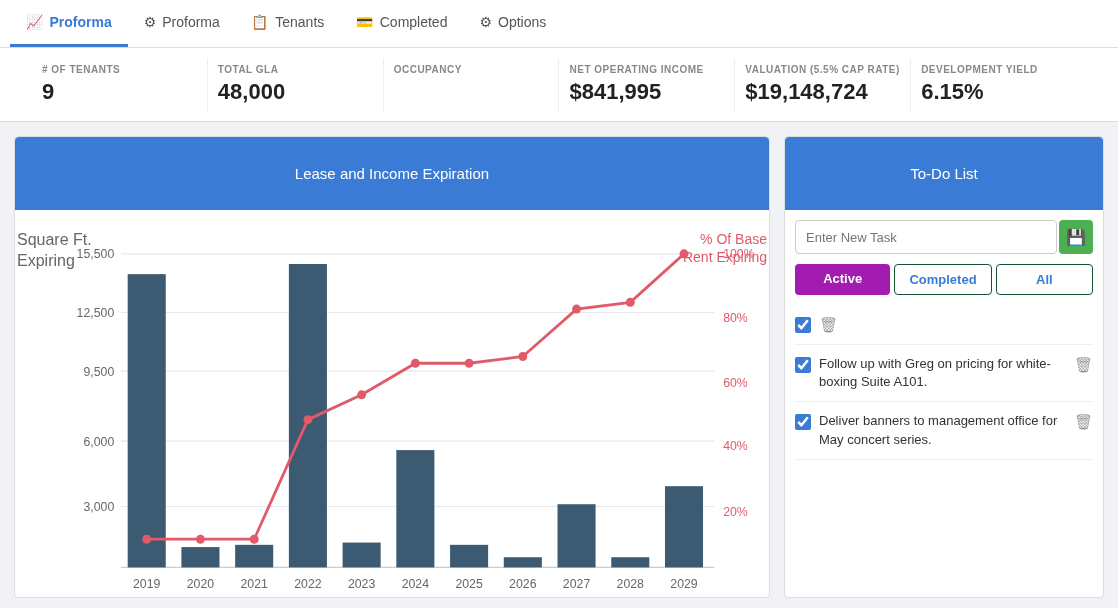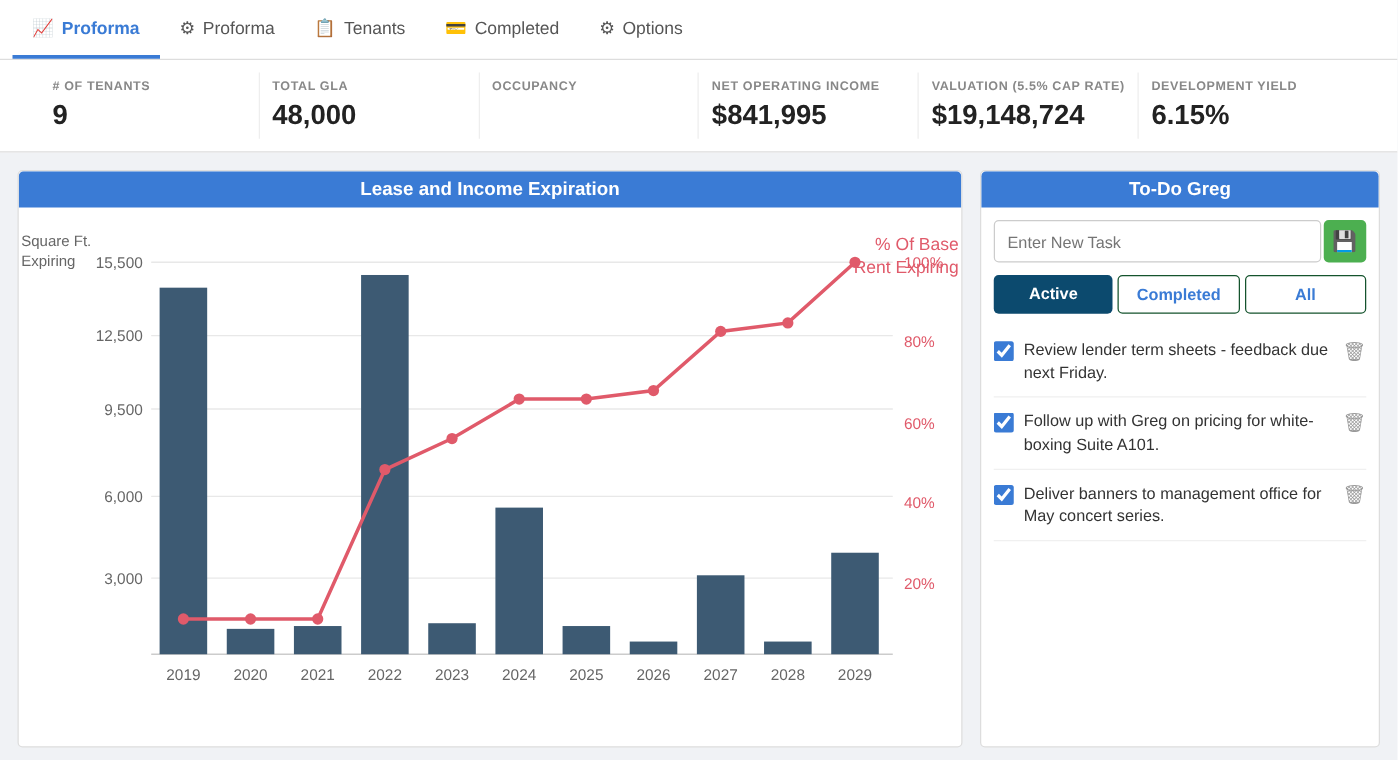--- a/index.html
+++ b/index.html
@@ -16,40 +16,40 @@
     .stat-item { flex: 1; padding: 6px 10px; border-right: 1px solid #eee; }
     .stat-item:last-child { border-right: none; }
     .stat-label { font-size: 10px; font-weight: bold; color: #888; text-transform: uppercase; letter-spacing: 0.5px; margin-bottom: 4px; }
     .stat-value { font-size: 22px; font-weight: bold; color: #222; }
 
     
     .main-content { display: flex; padding: 14px; gap: 14px; height: calc(608px - 48px - 70px); }
 
     
     .chart-panel { background: #fff; border: 1px solid #ddd; border-radius: 4px; flex: 1; display: flex; flex-direction: column; overflow: hidden; }
-    .panel-header { background: #3a7bd5; color: #fff; text-align: center; padding: 6px; font-weight: bold; font-size: 15px; border-radius: 4px 4px 0 0; }
+    .panel-header { background: #3a7bd5; color: #fff; text-align: center; padding: 28px; font-weight: normal; font-size: 15px; border-radius: 4px 4px 0 0; }
 
     
     .todo-panel { background: #fff; border: 1px solid #ddd; border-radius: 4px; width: 320px; display: flex; flex-direction: column; overflow: hidden; }
     .todo-input-row { display: flex; padding: 10px; gap: 2px; }
     .todo-input { flex: 1; border: 1px solid #ccc; border-radius: 4px; padding: 6px 10px; font-size: 13px; color: #999; outline: none; }
     .todo-save-btn { background: #4caf50; border: none; border-radius: 4px; width: 34px; height: 34px; cursor: pointer; display: flex; align-items: center; justify-content: center; color: #fff; font-size: 16px; }
     .todo-tabs { display: flex; padding: 0 10px 10px; gap: 4px; }
     .todo-tab { flex: 1; padding: 7px 4px; text-align: center; border-radius: 4px; cursor: pointer; font-size: 13px; font-weight: bold; }
-    .todo-tab.active-tab { background: #0c4a6e; color: #fff; }
+    .todo-tab.active-tab { background: #a21caf; color: #fff; }
     .todo-tab.inactive-tab { background: #fff; color: #3a7bd5; border: 1px solid #14532d; }
     .todo-items { flex: 1; padding: 0 10px; overflow-y: auto; }
     .todo-item { display: flex; align-items: flex-start; gap: 8px; padding: 10px 0; border-bottom: 1px solid #f0f0f0; }
     .todo-check { width: 16px; height: 16px; accent-color: #3a7bd5; margin-top: 2px; flex-shrink: 0; }
     .todo-text { flex: 1; font-size: 13px; color: #333; line-height: 1.4; }
     .todo-delete { color: #999; cursor: pointer; font-size: 15px; margin-top: 1px; }
 
     
     .chart-area { flex: 1; position: relative; padding: 10px 10px 30px 50px; }
-    .chart-y-label { position: absolute; left: 2px; top: 20px; font-size: 12px; color: #666; line-height: 1.3; }
+    .chart-y-label { position: absolute; left: 2px; top: 20px; font-size: 16px; color: #666; line-height: 1.3; }
     .chart-y-label-right { position: absolute; right: 2px; top: 20px; font-size: 14px; color: #e05a6a; text-align: right; line-height: 1.3; }
     svg.chart-svg { width: 100%; height: 100%; }
   </style>
 </head>
 <body>
 
 <div class="nav-bar">
   <div class="nav-tab active">
     <span class="nav-tab-icon">📈</span>
     <span>Proforma</span>
@@ -171,34 +171,33 @@
         <circle cx="361" cy="127" r="4" fill="#e05a6a"></circle>
         <circle cx="409" cy="121" r="4" fill="#e05a6a"></circle>
         <circle cx="457" cy="79" r="4" fill="#e05a6a"></circle>
         <circle cx="505" cy="73" r="4" fill="#e05a6a"></circle>
         <circle cx="553" cy="30" r="4" fill="#e05a6a"></circle>
       </svg>
     </div>
   </div>
 
   <div class="todo-panel">
-    <div class="panel-header">To-Do Greg</div>
+    <div class="panel-header">To-Do List</div>
     <div class="todo-input-row">
       <input class="todo-input" type="text" placeholder="Enter New Task" style="">
       <button class="todo-save-btn">💾</button>
     </div>
     <div class="todo-tabs">
       <div class="todo-tab active-tab">Active</div>
       <div class="todo-tab inactive-tab">Completed</div>
       <div class="todo-tab inactive-tab">All</div>
     </div>
     <div class="todo-items">
       <div class="todo-item">
         <input type="checkbox" class="todo-check" checked="" style="">
-        <span class="todo-text">Review lender term sheets - feedback due next Friday.</span>
         <span class="todo-delete">🗑</span>
       </div>
       <div class="todo-item">
         <input type="checkbox" class="todo-check" checked="" style="">
         <span class="todo-text">Follow up with Greg on pricing for white-boxing Suite A101.</span>
         <span class="todo-delete">🗑</span>
       </div>
       <div class="todo-item">
         <input type="checkbox" class="todo-check" checked="" style="">
         <span class="todo-text">Deliver banners to management office for May concert series.</span>

